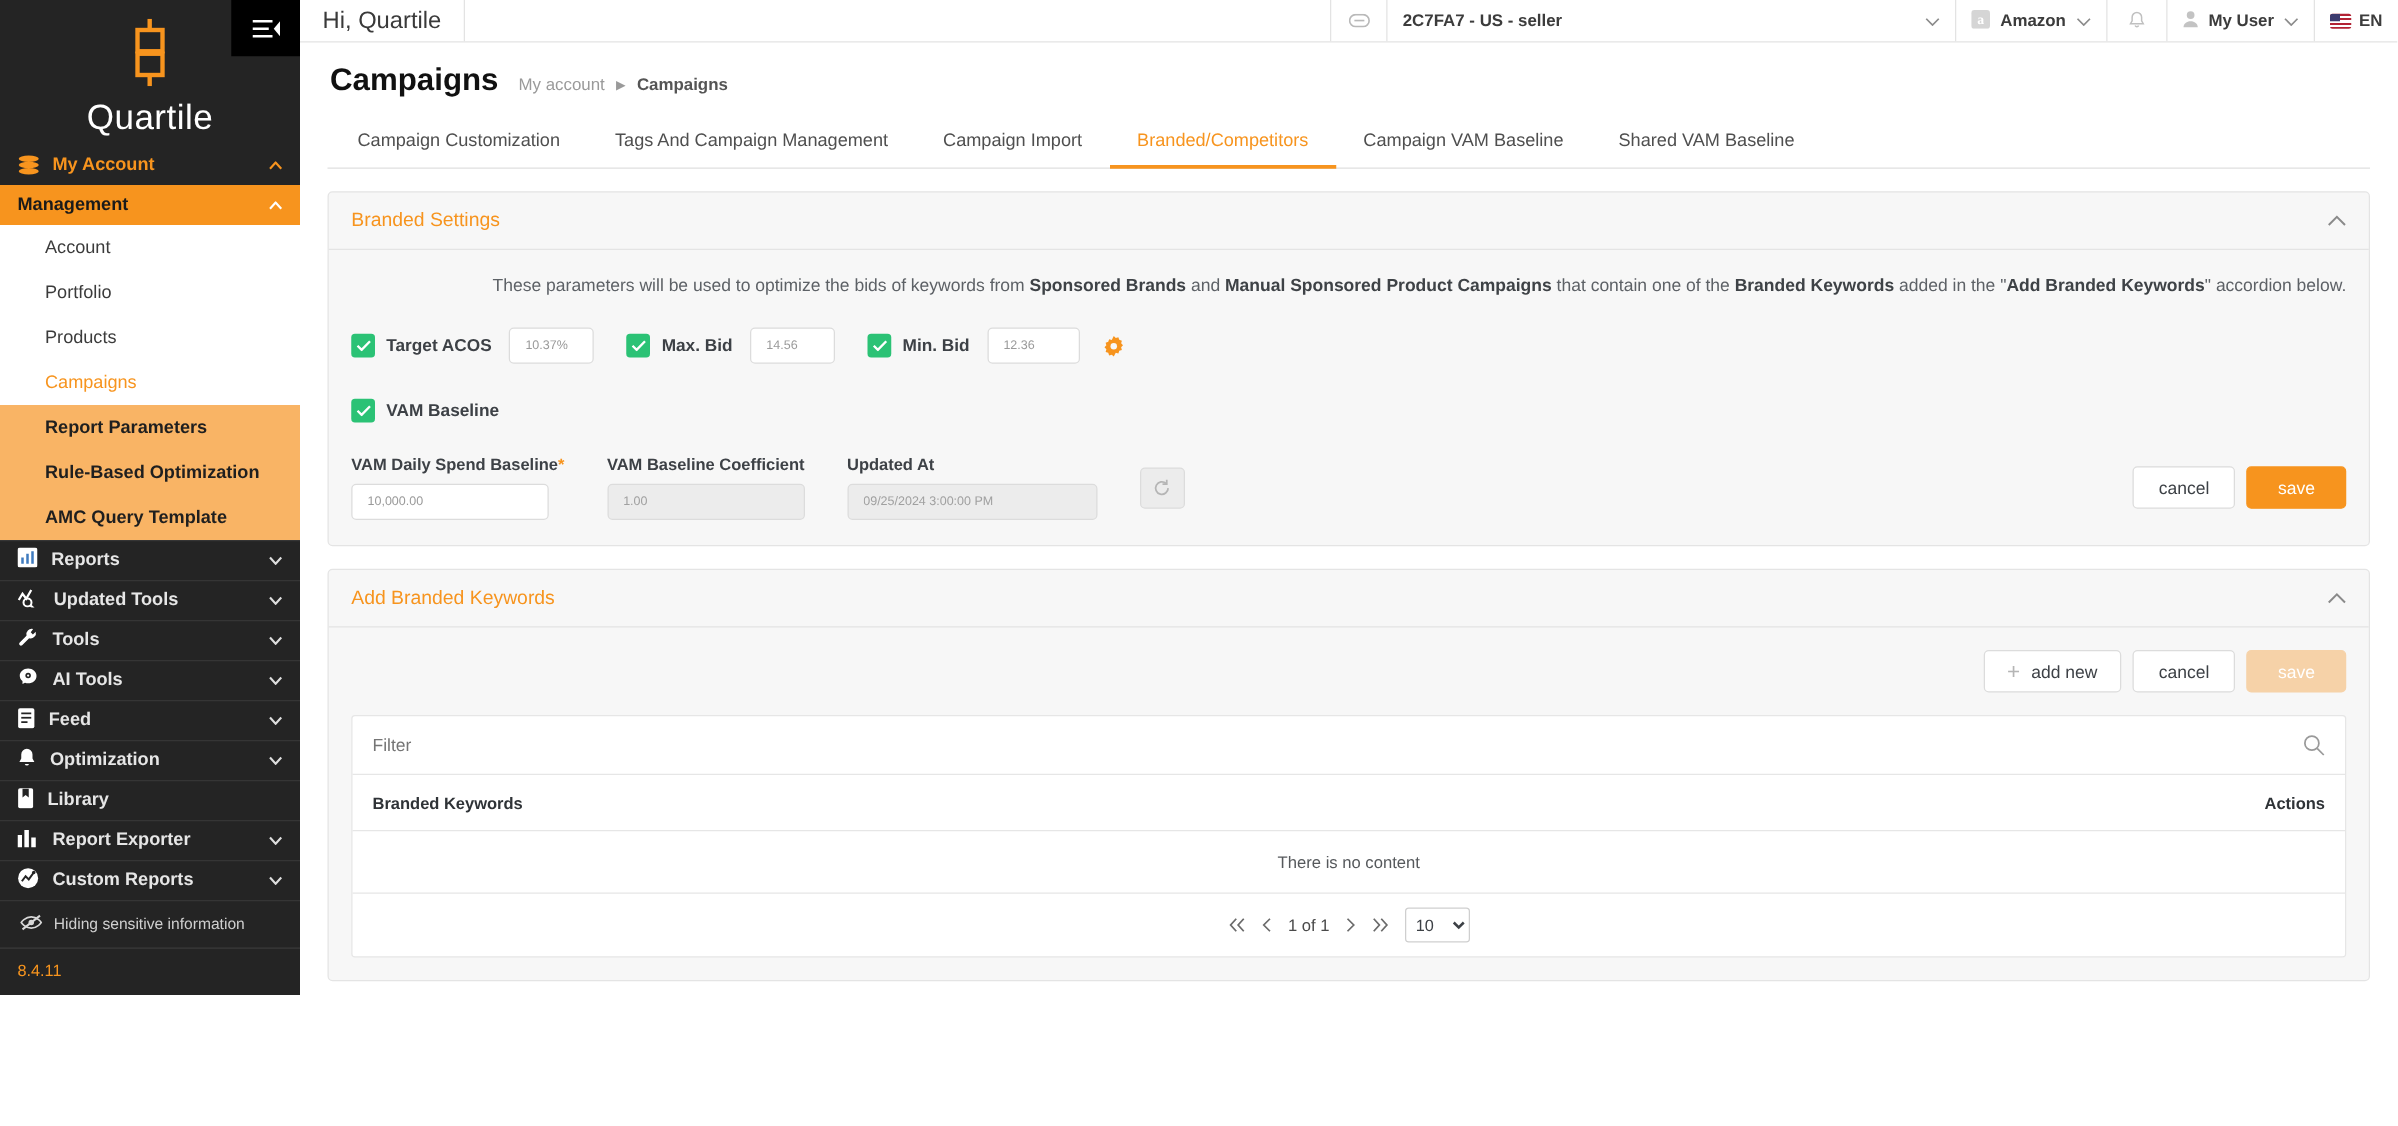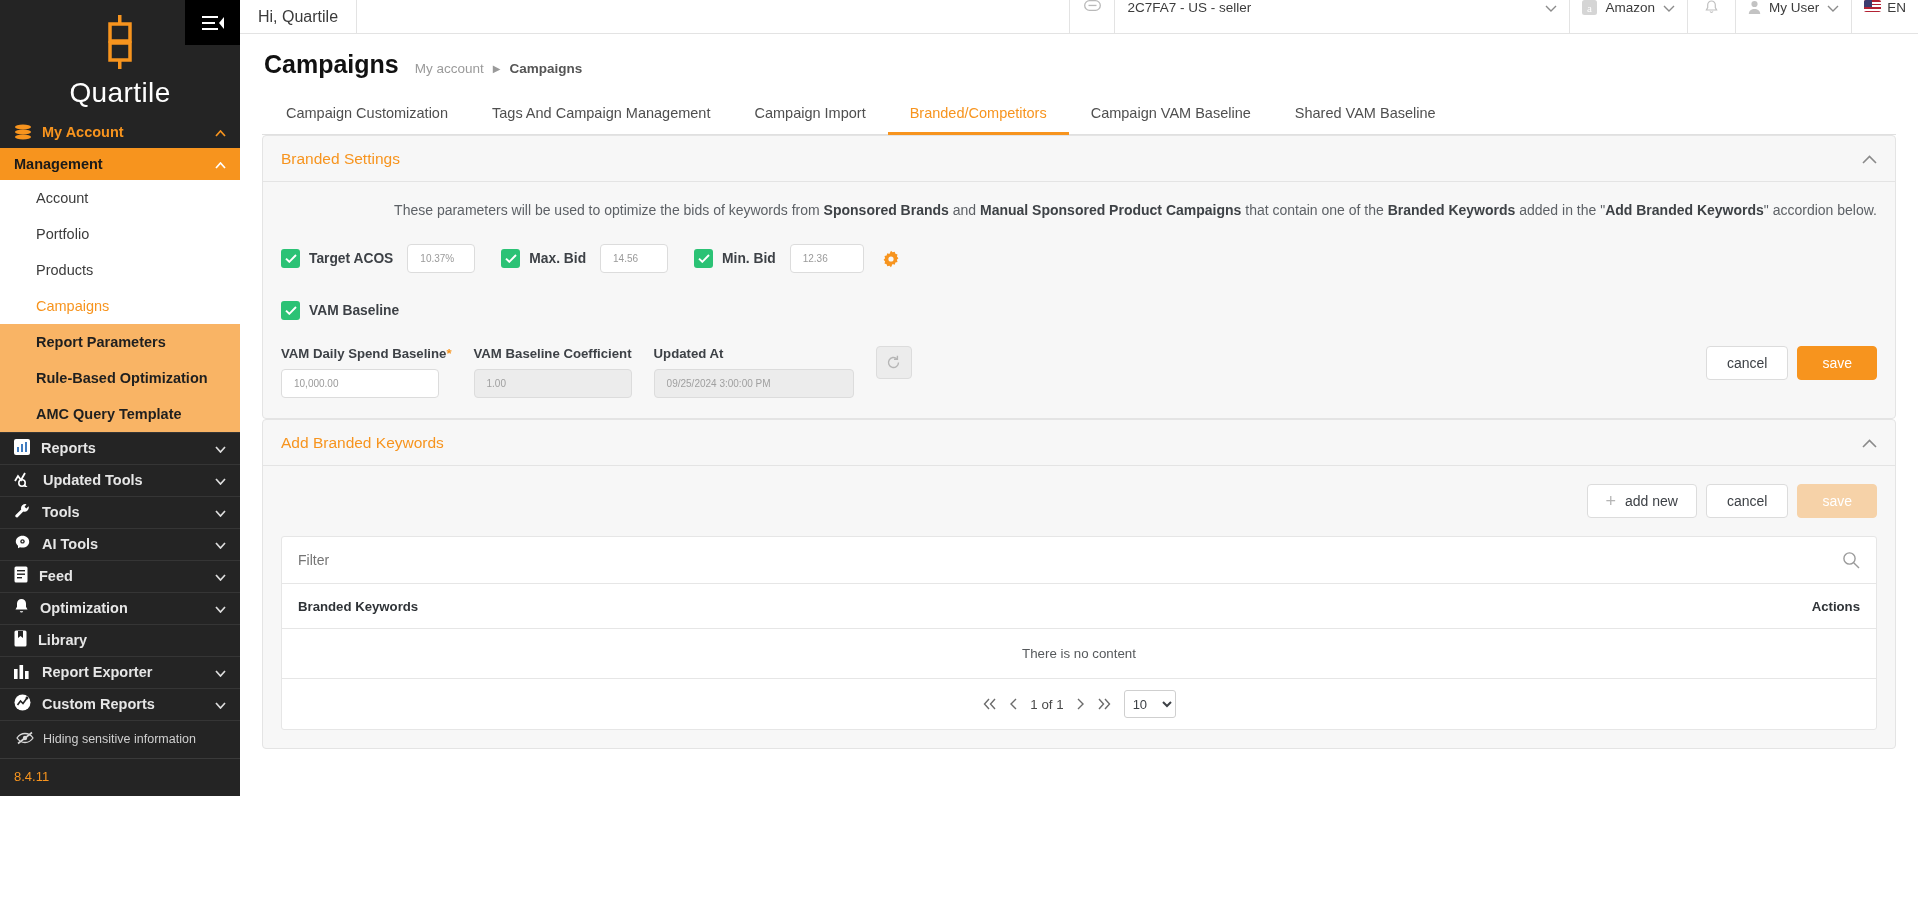--- a/index.html
+++ b/index.html
@@ -71,27 +71,28 @@
   
   .main { flex: 1 1 auto; display: flex; flex-direction: column;
           background: #fff; min-width: 0; }
 
   .topbar {
     height: 34px; border-bottom: 1px solid #e3e3e3;
     display: flex; align-items: stretch; background: #fff; flex: 0 0 34px;
   }
   .greet {
     display: flex; align-items: center; padding: 0 18px;
-    font-size: 16px; color: #3a3a3a; border-right: 1px solid #e3e3e3;
+    font-size: 19px; color: #3a3a3a; border-right: 1px solid #e3e3e3;
   }
   .topbar-spacer { flex: 1 1 auto; }
   .tb-cell {
-    display: flex; align-items: flex-start; gap: 8px; padding: 0 12px;
+    display: flex; align-items: center; gap: 8px; padding: 0 12px;
     border-left: 1px solid #e3e3e3; font-size: 13.5px; color: #3c3c3c;
     cursor: pointer;
+    font-weight: bold;
   }
   .tb-account { width: 455px; justify-content: flex-start; }
   .tb-account .acct-text { flex: 1 1 auto; }
   .link-icon-cell { width: 45px; justify-content: center; border-left: 1px solid #e3e3e3; }
   .tb-bell { width: 48px; justify-content: center; }
   .tb-lang { gap: 6px; }
   .flag {
     width: 17px; height: 12px; border-radius: 2px; display: inline-block;
     background:
       linear-gradient(#b22234 0 15%, #fff 15% 30%, #b22234 30% 45%,
@@ -118,21 +119,21 @@
   }
   .tab {
     padding: 10px 22px 11px; font-size: 14.5px; color: #4f4f4f;
     cursor: pointer; white-space: nowrap; border-bottom: 3px solid transparent;
     margin-bottom: -1px;
   }
   .tab.active { color: #F7941E; border-bottom-color: #F7941E; }
 
   .panel {
     border: 1px solid #e4e4e4; border-radius: 4px;
-    background: #f7f7f7; 
+    background: #f7f7f7; margin-top: 18px;
   }
   .panel-head {
     display: flex; align-items: center; padding: 14px 18px 13px;
     cursor: pointer;
   }
   .panel-title { color: #F7941E; font-size: 15.5px; }
   .panel-chev { margin-left: auto; color: #8a8a8a; }
   .panel-body { border-top: 1px solid #e4e4e4; padding: 18px 18px 20px; }
 
   .desc { font-size: 14px; color: #5d6166; line-height: 1.5; text-align: right; }
@@ -152,21 +153,21 @@
     padding: 0 12px; outline: none; font-family: "Liberation Sans", sans-serif;
   }
   .inp.grey { background: #ececec; color: #a0a0a0; }
   .inp-acos { width: 68px; margin-right: 26px; }
   .inp-max  { width: 68px; margin-right: 26px; }
   .inp-min  { width: 74px; margin-right: 18px; }
   .gear-btn { cursor: pointer; display: flex; align-items: center; }
 
   .vam-check-row { display: flex; align-items: center; gap: 9px; margin-top: 28px; }
 
-  .vam-fields { display: flex; align-items: flex-start; gap: 22px; margin-top: 26px; }
+  .vam-fields { display: flex; align-items: center; gap: 34px; margin-top: 26px; }
   .field { display: flex; flex-direction: column; gap: 8px; }
   .field-label { font-size: 13.2px; font-weight: 700; color: #3d4146; }
   .req { color: #F7941E; }
   .w-vam1 { width: 158px; }
   .w-vam2 { width: 158px; }
   .w-vam3 { width: 200px; }
   .refresh-btn {
     width: 36px; height: 33px; border: 1px solid #dcdcdc; border-radius: 4px;
     background: #ececec; display: flex; align-items: center; justify-content: center;
     cursor: pointer;

